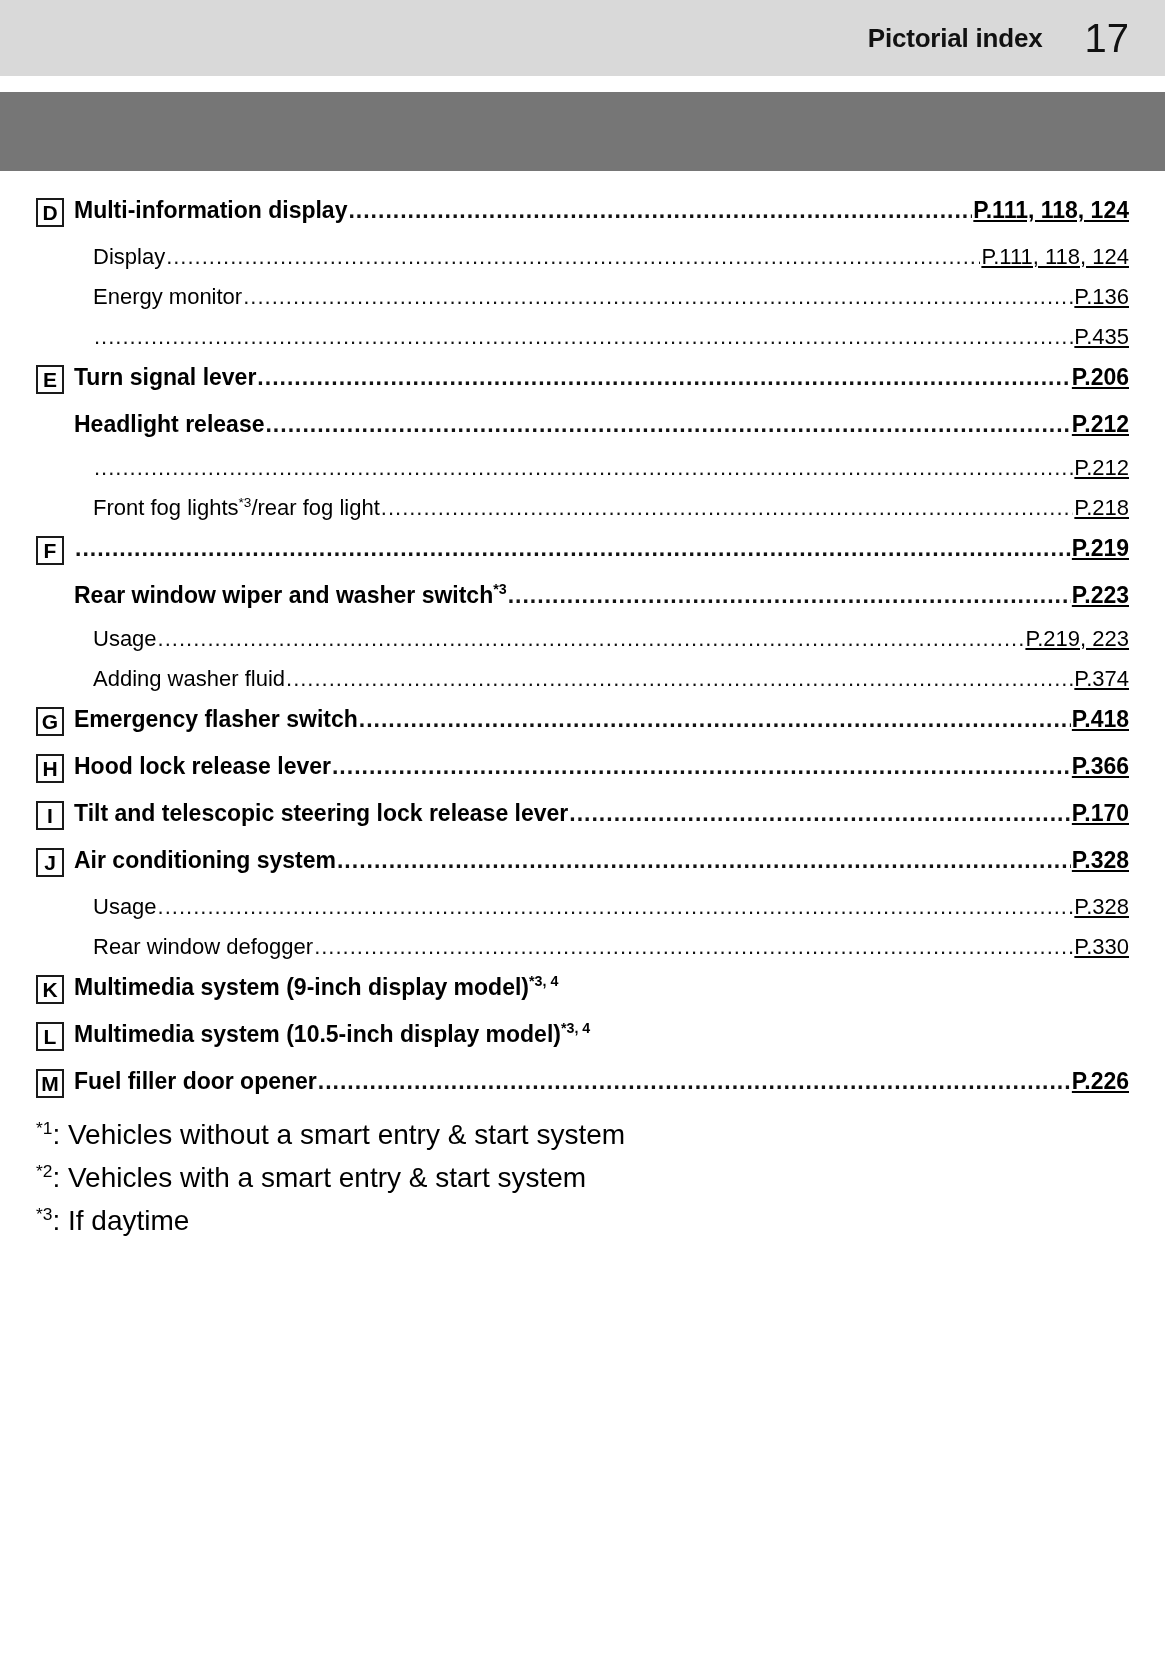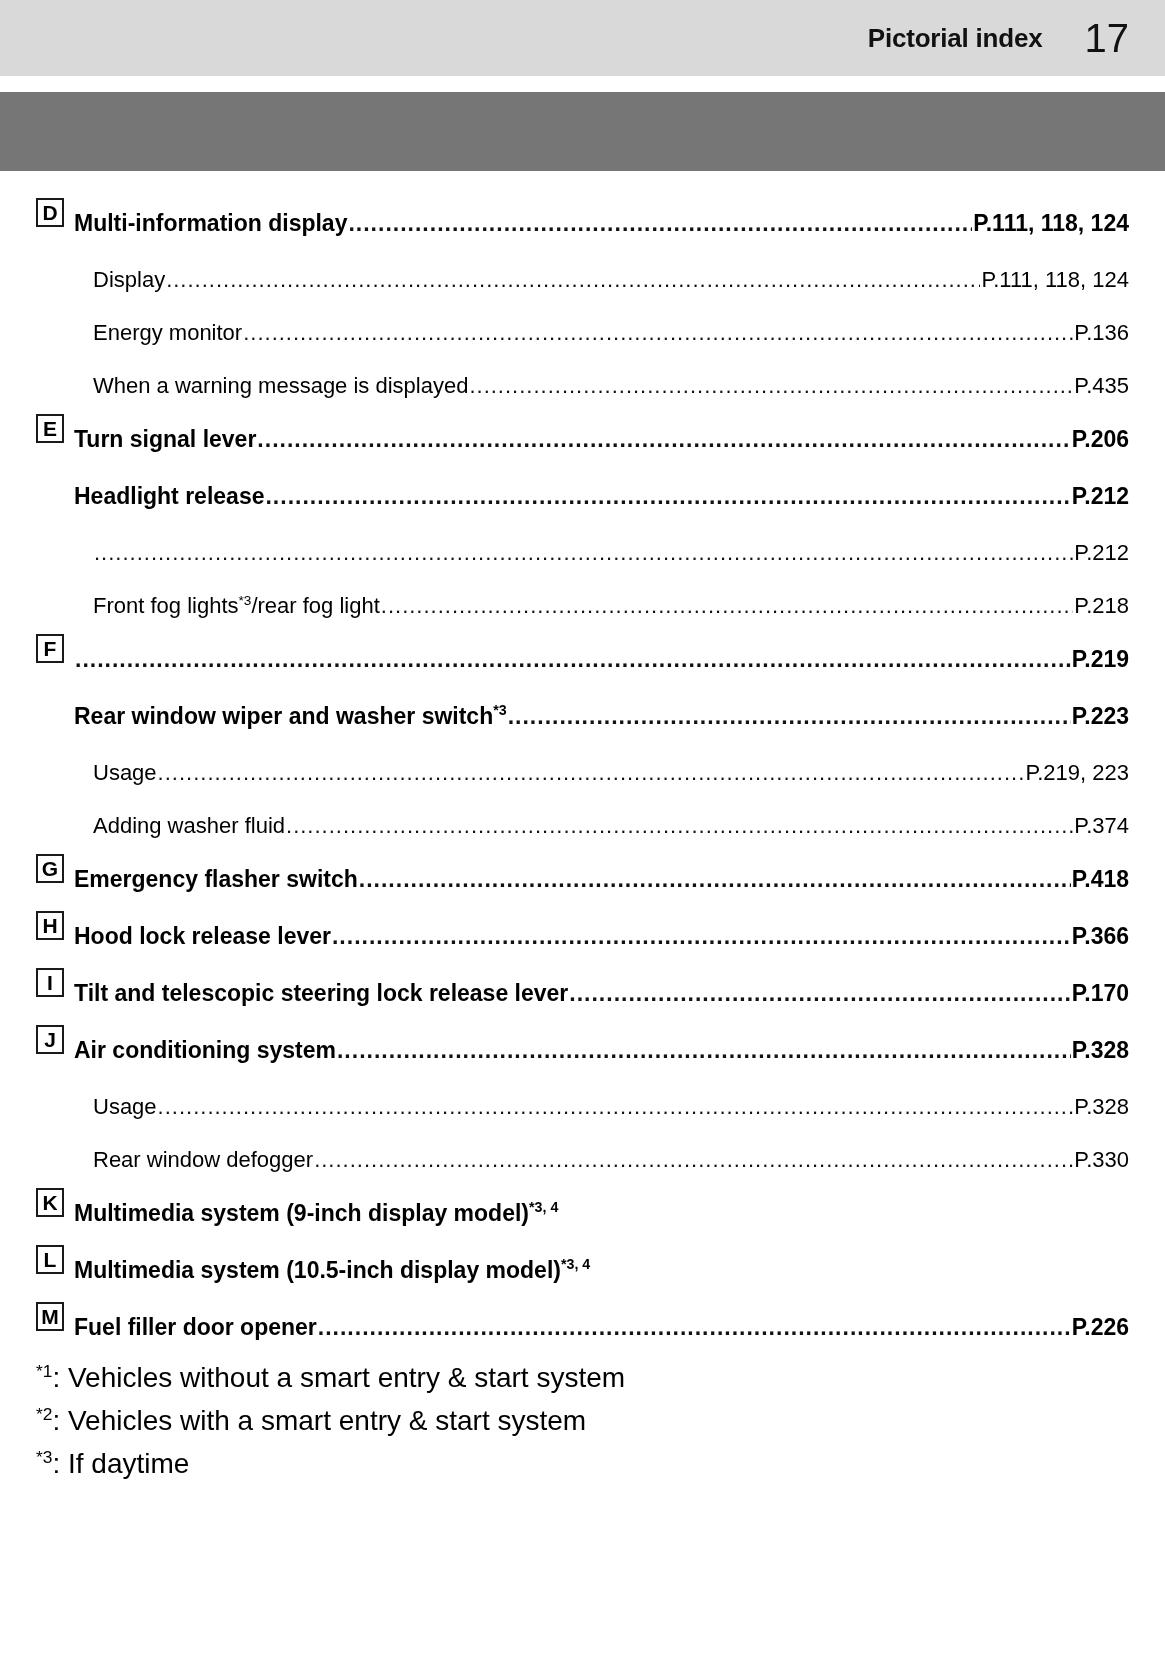--- a/index.html
+++ b/index.html
@@ -86,39 +86,39 @@
   .sub-indent {
     flex: 0 0 auto;
     width: 57px;
   }
 
   .line {
     flex: 1 1 auto;
     display: flex;
     align-items: baseline;
     min-width: 0;
-    margin-top: 13px;
   }
   .line-label {
     flex: 0 0 auto;
     white-space: nowrap;
   }
   .leader {
     flex: 1 1 auto;
     overflow: hidden;
     white-space: nowrap;
     min-width: 0;
     letter-spacing: 1px;
     color: #111;
     margin: 0 1px;
   }
   .line-page {
     flex: 0 0 auto;
     white-space: nowrap;
     text-align: right;
+    text-decoration: underline;
   }
 
   .bold-row .line-label,
   .bold-row .line-page,
   .bold-row .leader {
     font-weight: bold;
     font-size: 23px;
   }
   .normal-row .line-label,
   .normal-row .line-page,
@@ -181,21 +181,20 @@
       <div class="sub-indent"></div>
       <div class="line">
         <span class="line-label"><span>Energy monitor</span></span>
         <span class="leader">................................................................................................................................................................................................................................................................................................................................................................................................................</span>
         <span class="line-page">P.136</span>
       </div>
     </div>
     <div class="entry sub normal-row">
       <div class="sub-indent"></div>
       <div class="line">
-        <span class="line-label"><span>When a warning message is displayed</span></span>
         <span class="leader">................................................................................................................................................................................................................................................................................................................................................................................................................</span>
         <span class="line-page">P.435</span>
       </div>
     </div>
     <div class="entry bold-row">
       <div class="letter-box">E</div>
       <div class="line">
         <span class="line-label"><span>Turn signal lever</span></span>
         <span class="leader">................................................................................................................................................................................................................................................................................................................................................................................................................</span>
         <span class="line-page">P.206</span>

